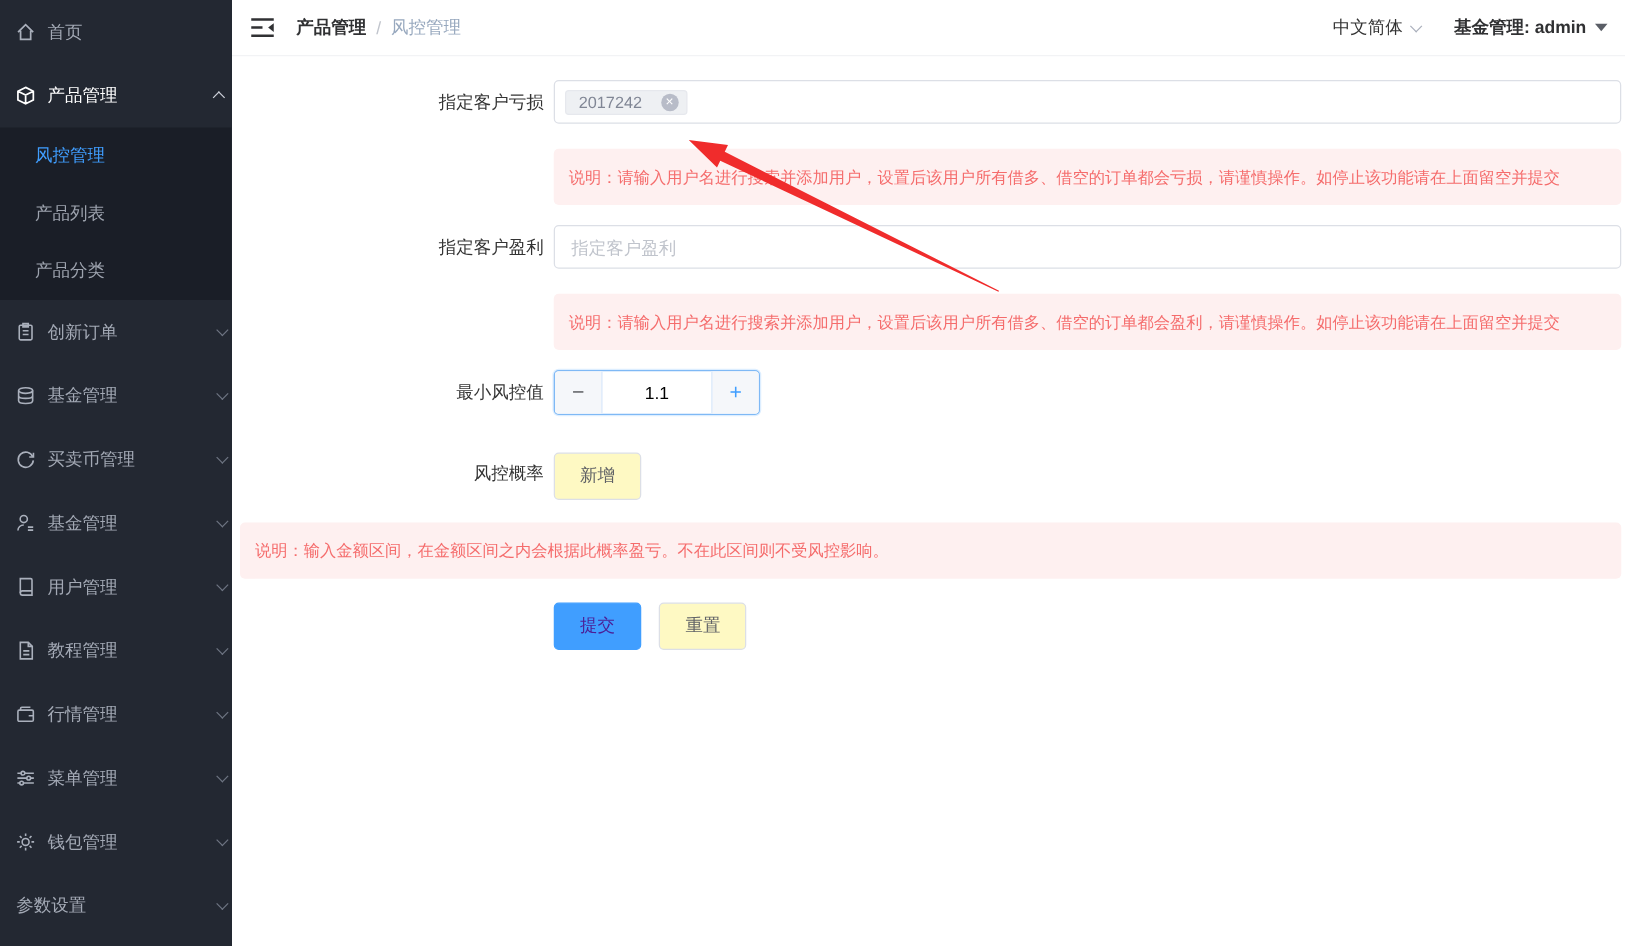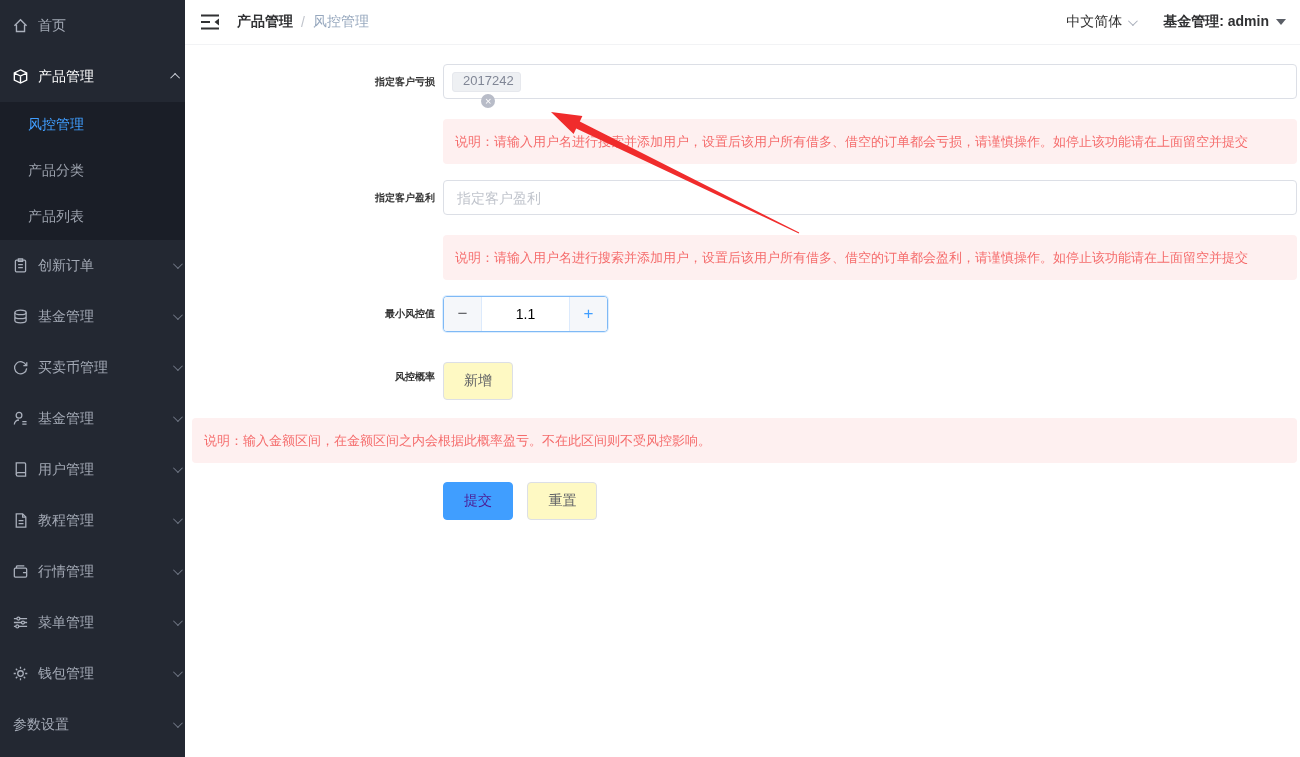--- a/index.html
+++ b/index.html
@@ -31,25 +31,25 @@
   .topbar-right { margin-left:auto; display:flex; align-items:center; }
   .lang { font-size:14px; color:#333; display:flex; align-items:center; gap:6px; cursor:pointer; }
   .lang .chev { border-color:#a9afbb; }
   .user-drop { margin-left:28px; font-size:14px; font-weight:bold; color:#303133; display:flex; align-items:center; gap:7px; cursor:pointer; }
   .caret-down { width:0; height:0; border-left:5px solid transparent; border-right:5px solid transparent; border-top:6px solid #5a5e66; }
 
   
   .form { padding-top:19px; }
   .form-row { display:flex; align-items:center; }
   .form-row.top-align { align-items:flex-start; }
-  .form-label { width:258px; flex:none; text-align:right; padding-right:8px; font-size:10px; font-weight:bold; color:#333;padding-left:44px; }
+  .form-label { width:258px; flex:none; text-align:right; padding-right:8px; font-size:14px; font-weight:normal; color:#333;padding-left:44px; }
   .form-row.top-align .form-label { padding-top:8px; }
   .form-content { flex:1; margin-right:3px; min-width:0; }
   .input-box { height:35px; border:1px solid #dcdfe6; border-radius:4px; background:#fff; display:flex; align-items:center; padding:0 8px; }
-  .tag { background:#eef0f3; border:1px solid #e6e8ed; border-radius:3px; height:20px; display:inline-flex; align-items:center; padding:0 6px 0 10px; font-size:13px; color:#808695; gap:6px;flex-direction:column; }
+  .tag { background:#eef0f3; border:1px solid #e6e8ed; border-radius:3px; height:20px; display:inline-flex; align-items:center; padding:0 6px 0 10px; font-size:13px; color:#808695; gap:15px; }
   .tag-close { width:14px; height:14px; border-radius:50%; background:#b8bcc8; color:#fff; font-size:11px; line-height:14px; text-align:center; cursor:pointer; }
   .text-input { width:100%; height:35px; border:1px solid #dcdfe6; border-radius:4px; padding:0 13px; font-size:14px; color:#606266; outline:none; font-family:inherit; }
   .text-input::placeholder { color:#c0c4cc; }
   .notice { margin-right:3px; margin-left:258px; background:#fef0f0; border-radius:4px; color:#f56c6c; font-size:13px; padding:16px 12px; line-height:13px; }
   .mt20 { margin-top:20px; } .mt16 { margin-top:16px; } .mt30 { margin-top:30px; } .mt18 { margin-top:18px;margin-left:7px; } .mt19 { margin-top:19px; }
 
   .stepper { width:165px; height:36px; border:1px solid #7fb9f5; box-shadow:0 0 0 1px rgba(64,158,255,.18); border-radius:4px; display:flex; overflow:hidden; background:#fff; }
   .step-btn { width:38px; flex:none; background:#f5f7fa; display:flex; align-items:center; justify-content:center; font-size:17px; cursor:pointer; user-select:none; }
   .step-minus { color:#606266; border-right:1px solid #dceafc; }
   .step-plus { color:#409eff; border-left:1px solid #dceafc; }
@@ -85,24 +85,24 @@
     </span>
     <span class="lbl">产品管理</span>
     <span class="chev up"></span>
   </div>
 
   <div class="submenu">
     <div class="sub-item active">
       <span>风控管理</span>
     </div>
     <div class="sub-item">
+      <span>产品列表</span>
+    </div>
+    <div class="sub-item">
       <span>产品分类</span>
-    </div>
-    <div class="sub-item">
-      <span>产品列表</span>
     </div>
   </div>
 
   <div class="side-item">
     <span class="icn">
       <svg class="ic" width="17" height="17" viewBox="0 0 16 16" fill="none" stroke="currentColor" stroke-width="1.2">
           <rect x="3.2" y="3" width="9.6" height="11" rx="1"></rect>
           <path d="M6 1.8h4v2.4H6zM5.8 7.2h4.4M5.8 10h4.4"></path>
         </svg>
     </span>

